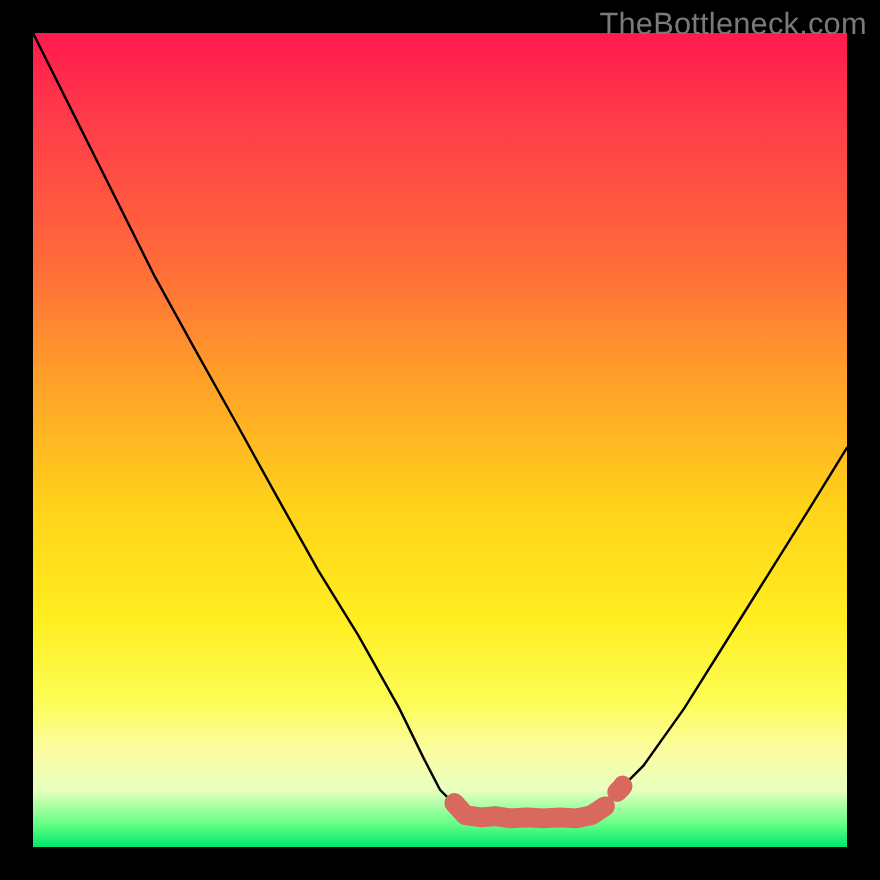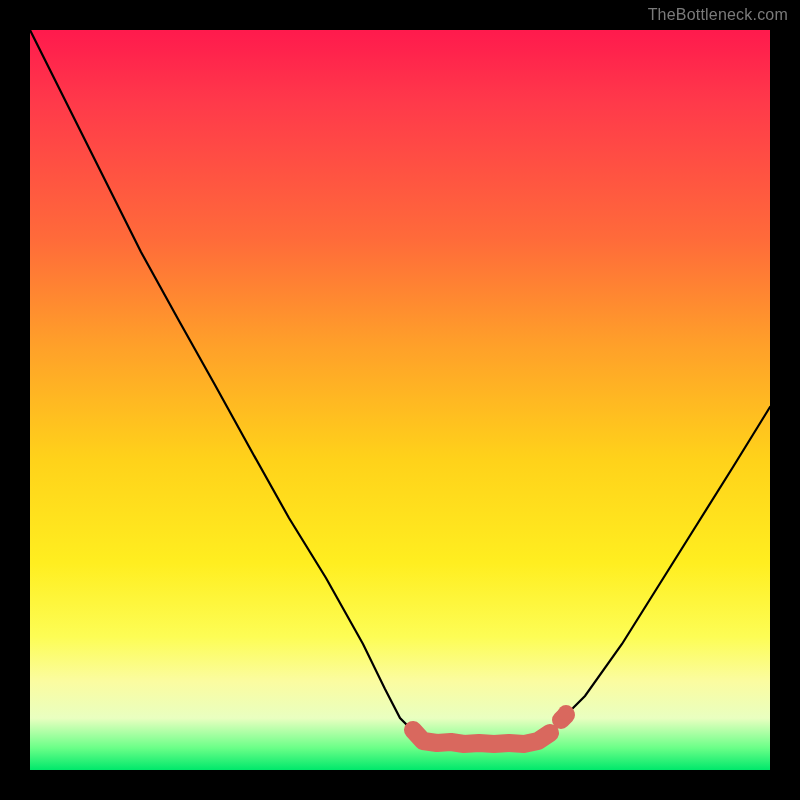--- a/index.html
+++ b/index.html
@@ -39,21 +39,21 @@
       #e9ffc0 93%,
       #6bff88 97%,
       #00e86b 100%
     );
   }
   .watermark {
     position: absolute;
     top: 6px;
     right: 12px;
     color: #7a7a7a;
-    font-size: 16px;
+    font-size: 28px;
     letter-spacing: 0.2px;
     user-select: none;
   }
   svg.curve {
     position: absolute;
     top: 0;
     left: 0;
     width: 740px;
     height: 740px;
   }

